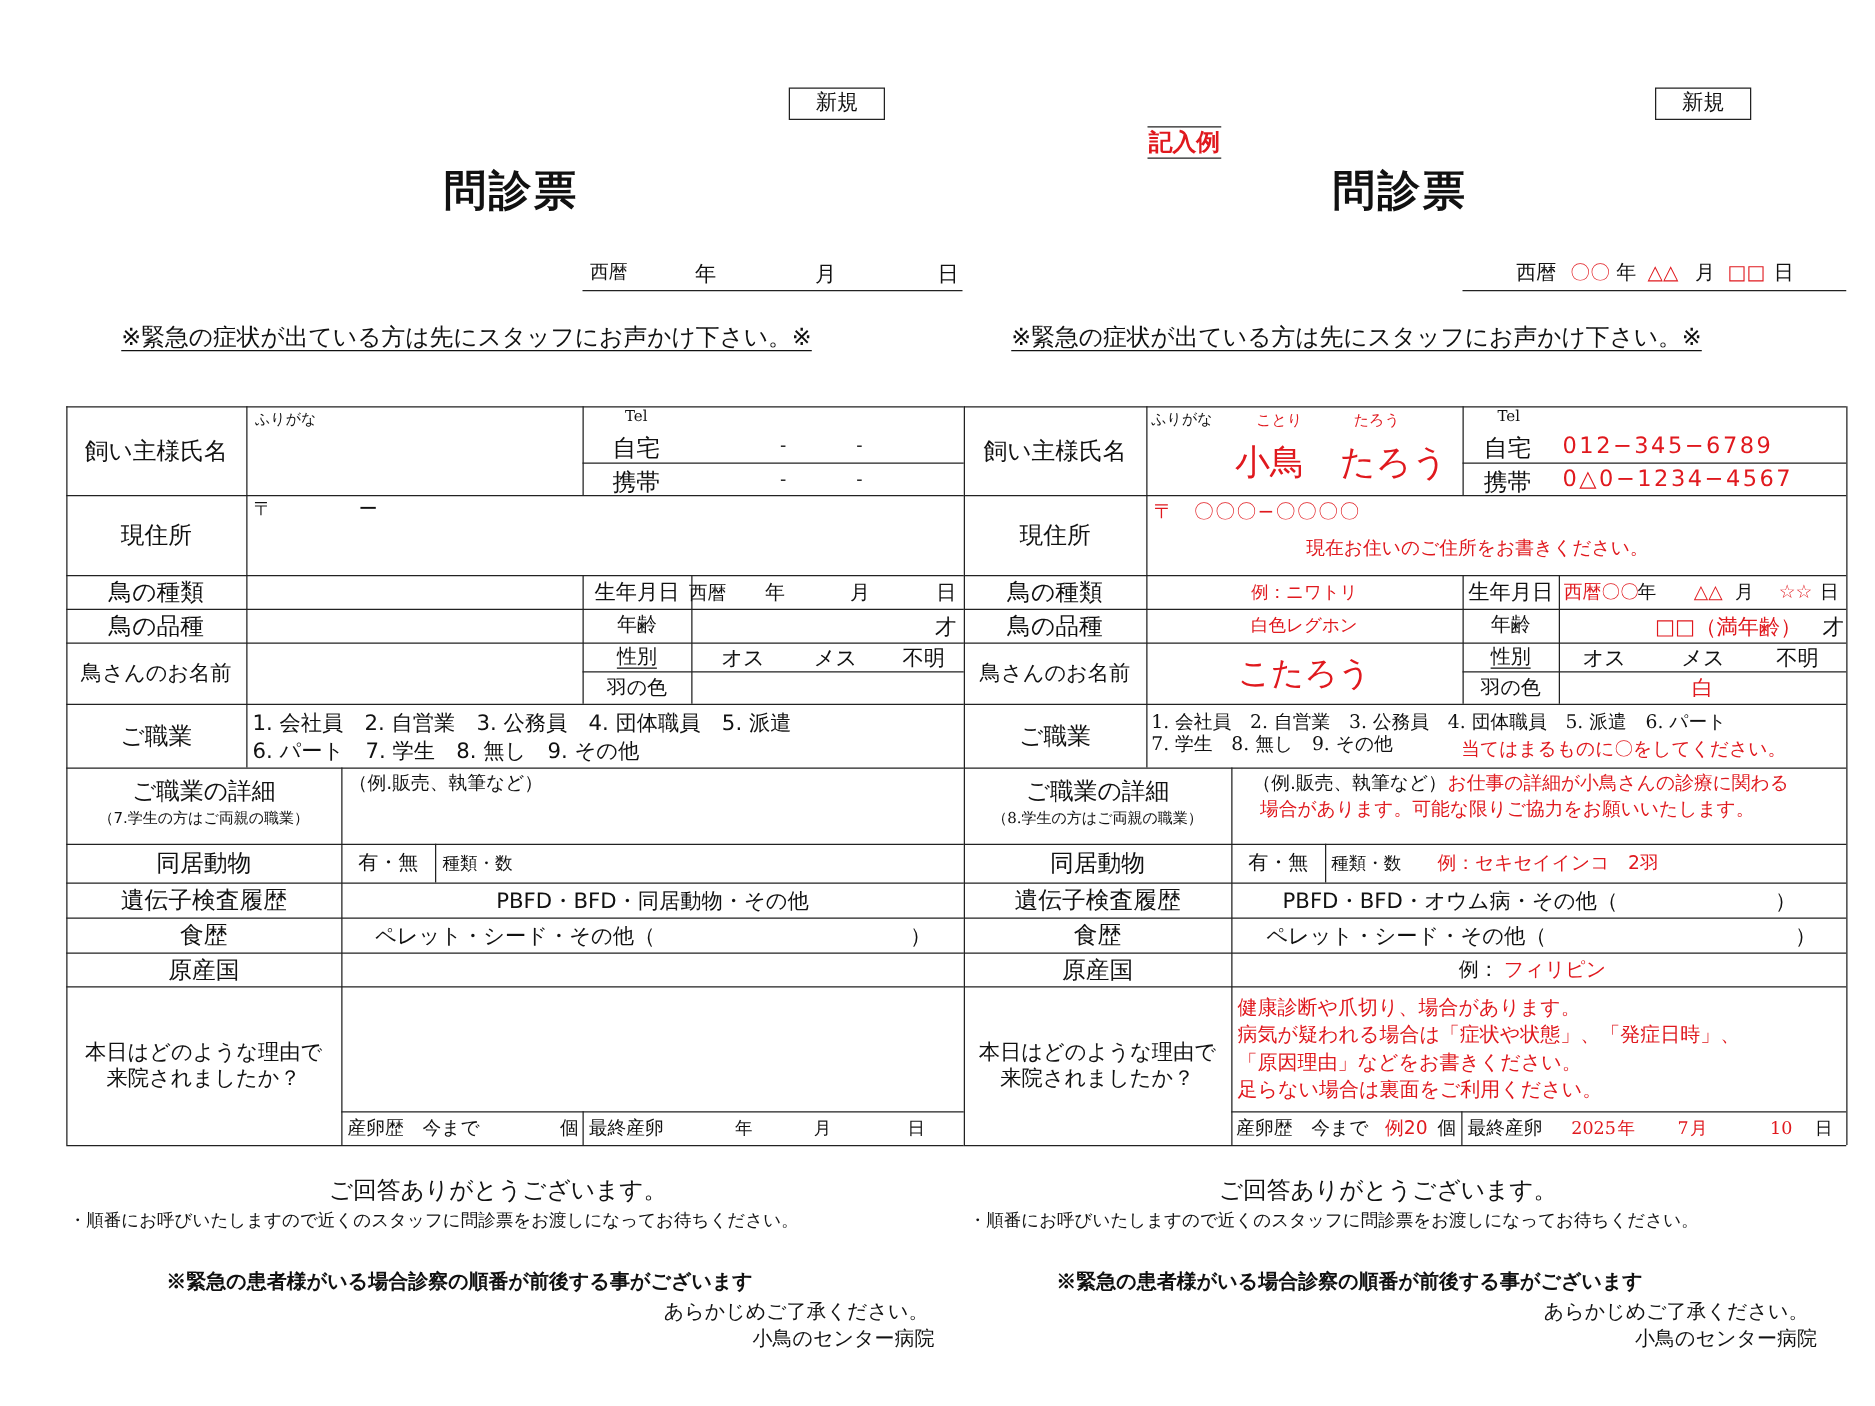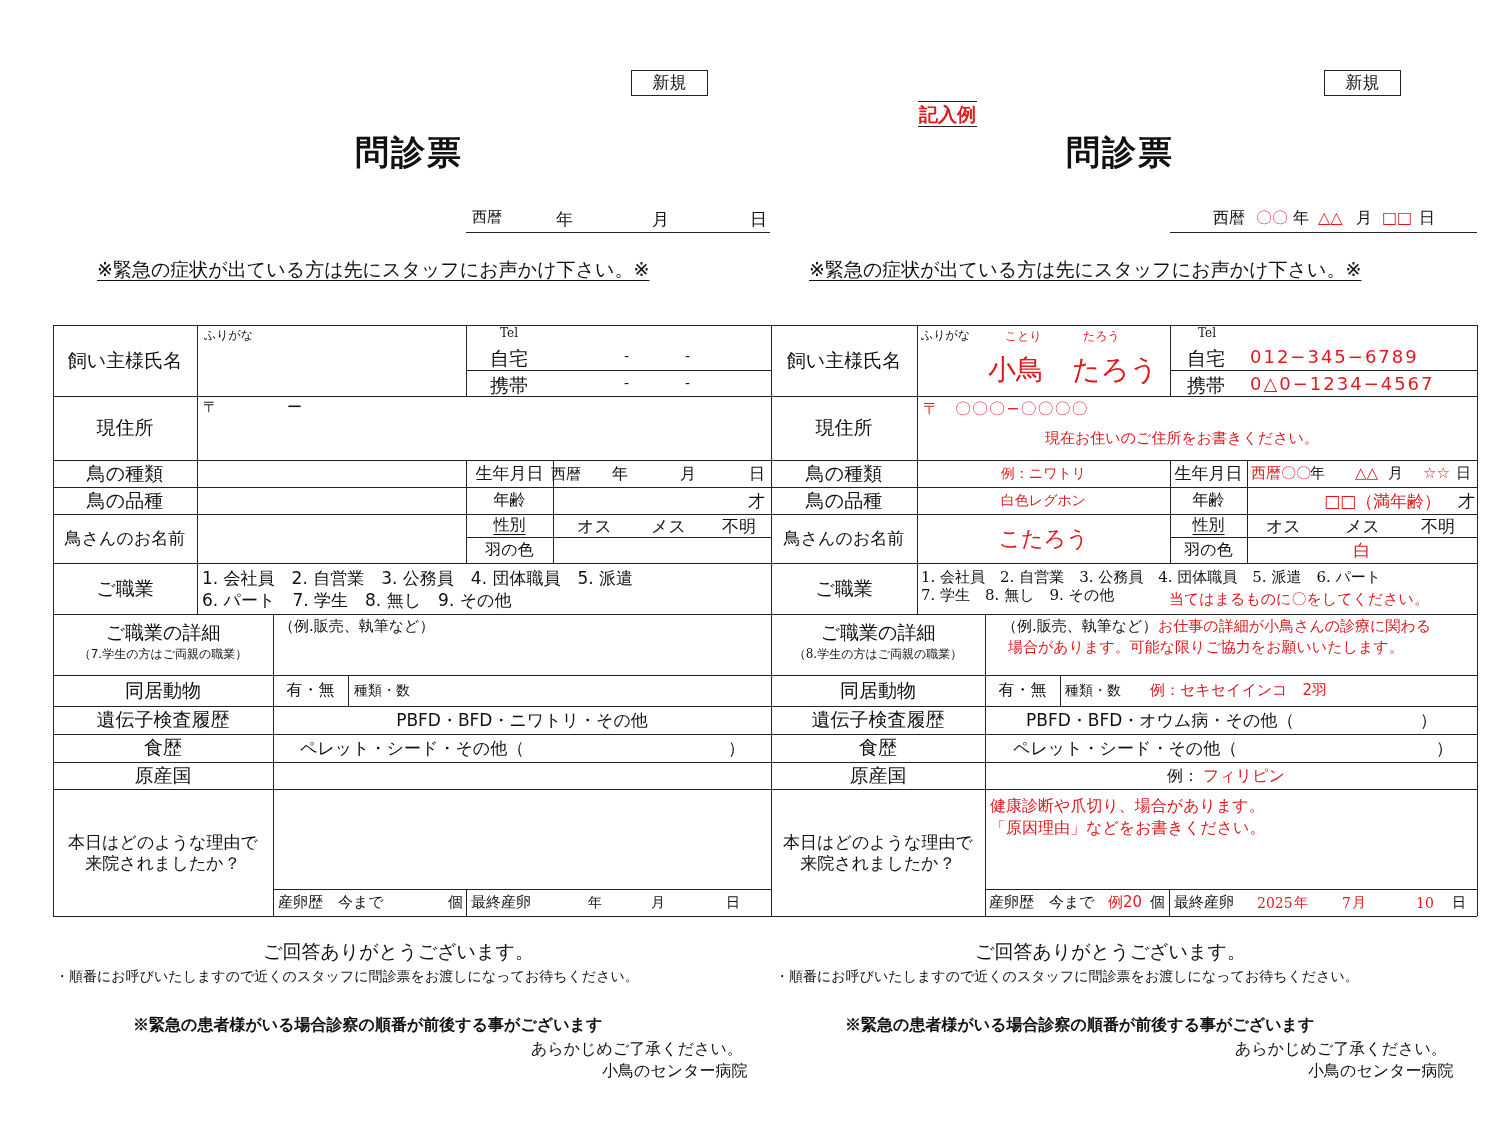--- a/index.html
+++ b/index.html
@@ -116,21 +116,21 @@
     <div class="small">（7.学生の方はご両親の職業）</div>
   </div>
   <span class="abs s15" style="left:279px;top:617px;">（例.販売、執筆など）</span>
   <div class="abs" style="left:276px;top:640px;width:492px;height:33px;"></div>
 
   <div class="cell lbl" style="left:53px;top:675px;width:220px;height:31px;">同居動物</div>
   <div class="cell s16" style="left:273px;top:675px;width:75px;height:31px;">有・無</div>
   <span class="abs s14" style="left:354px;top:682px;">種類・数</span>
 
   <div class="cell lbl" style="left:53px;top:706px;width:220px;height:28px;">遺伝子検査履歴</div>
-  <div class="cell s17" style="left:273px;top:706px;width:498px;height:28px;">PBFD・BFD・ニワトリ・その他</div>
+  <div class="cell s17" style="left:273px;top:706px;width:498px;height:28px;">PBFD・BFD・同居動物・その他</div>
 
   <div class="cell lbl" style="left:53px;top:734px;width:220px;height:28px;">食歴</div>
   <span class="abs s17" style="left:300px;top:737px;">ペレット・シード・その他（</span>
   <span class="abs s17" style="left:728px;top:737px;">）</span>
 
   <div class="cell lbl" style="left:53px;top:762px;width:220px;height:27px;">原産国</div>
   <div class="abs" style="left:275px;top:763px;width:494px;height:25px;"></div>
 
   <div class="abs c s17" style="left:53px;top:832px;width:220px;line-height:21px;">
     <div>本日はどのような理由で</div>
@@ -224,21 +224,21 @@
   <span class="abs s15 red" style="left:1423px;top:464px;">☆☆</span>
   <span class="abs s15" style="left:1456px;top:464px;">日</span>
 
   <div class="cell lbl" style="left:771px;top:487px;width:146px;height:27px;">鳥の品種</div>
   <div class="cell s14 red" style="left:917px;top:487px;width:253px;height:27px;">白色レグホン</div>
   <div class="cell s16" style="left:1170px;top:487px;width:77px;height:27px;">年齢</div>
   <span class="abs s17 red" style="left:1324px;top:490px;">□□（満年齢）</span>
   <span class="abs s17" style="left:1458px;top:490px;">才</span>
 
   <div class="cell s17" style="left:771px;top:514px;width:146px;height:49px;">鳥さんのお名前</div>
-  <div class="cell red serif" style="left:917px;top:514px;width:253px;height:49px;font-size:22px;">こたろう</div>
+  <div class="cell red serif" style="left:917px;top:514px;width:253px;height:49px;font-size:26px;">こたろう</div>
   <div class="cell s16 ul" style="left:1170px;top:514px;width:77px;height:23px;">性別</div>
   <span class="abs s17" style="left:1266px;top:515px;">オス</span>
   <span class="abs s17" style="left:1345px;top:515px;">メス</span>
   <span class="abs s17" style="left:1421px;top:515px;">不明</span>
   <div class="cell s16" style="left:1170px;top:537px;width:77px;height:26px;">羽の色</div>
   <div class="cell s17 red" style="left:1247px;top:537px;width:230px;height:26px;">白</div>
 
   <div class="cell lbl" style="left:771px;top:563px;width:146px;height:51px;">ご職業</div>
   <div class="abs s15 serif" style="left:921px;top:568px;">1. 会社員　2. 自営業　3. 公務員　4. 団体職員　5. 派遣　6. パート</div>
   <div class="abs s15 serif" style="left:921px;top:586px;">7. 学生　8. 無し　9. その他</div>
@@ -268,21 +268,23 @@
   <div class="cell lbl" style="left:771px;top:762px;width:214px;height:27px;">原産国</div>
   <span class="abs s16" style="left:1167px;top:766px;">例：</span>
   <span class="abs s16 red" style="left:1203px;top:766px;">フィリピン</span>
 
   <div class="abs c s17" style="left:771px;top:832px;width:214px;line-height:21px;">
     <div>本日はどのような理由で</div>
     <div>来院されましたか？</div>
   </div>
   <div class="abs s16 red" style="left:990px;top:795px;line-height:22px;">
     <div>健康診断や爪切り、場合があります。</div>
+    <div>病気が疑われる場合は「症状や状態」、「発症日時」、</div>
     <div>「原因理由」などをお書きください。</div>
+    <div>足らない場合は裏面をご利用ください。</div>
   </div>
 
   <span class="abs s15" style="left:989px;top:893px;">産卵歴　今まで</span>
   <span class="abs s15 red" style="left:1108px;top:893px;">例20</span>
   <span class="abs s15" style="left:1150px;top:893px;">個</span>
   <span class="abs s15" style="left:1174px;top:893px;">最終産卵</span>
   <span class="abs s14 red serif" style="left:1257px;top:895px;">2025</span>
   <span class="abs s14 red" style="left:1294px;top:894px;">年</span>
   <span class="abs s14 red serif" style="left:1342px;top:895px;">7</span>
   <span class="abs s14 red" style="left:1352px;top:894px;">月</span>

